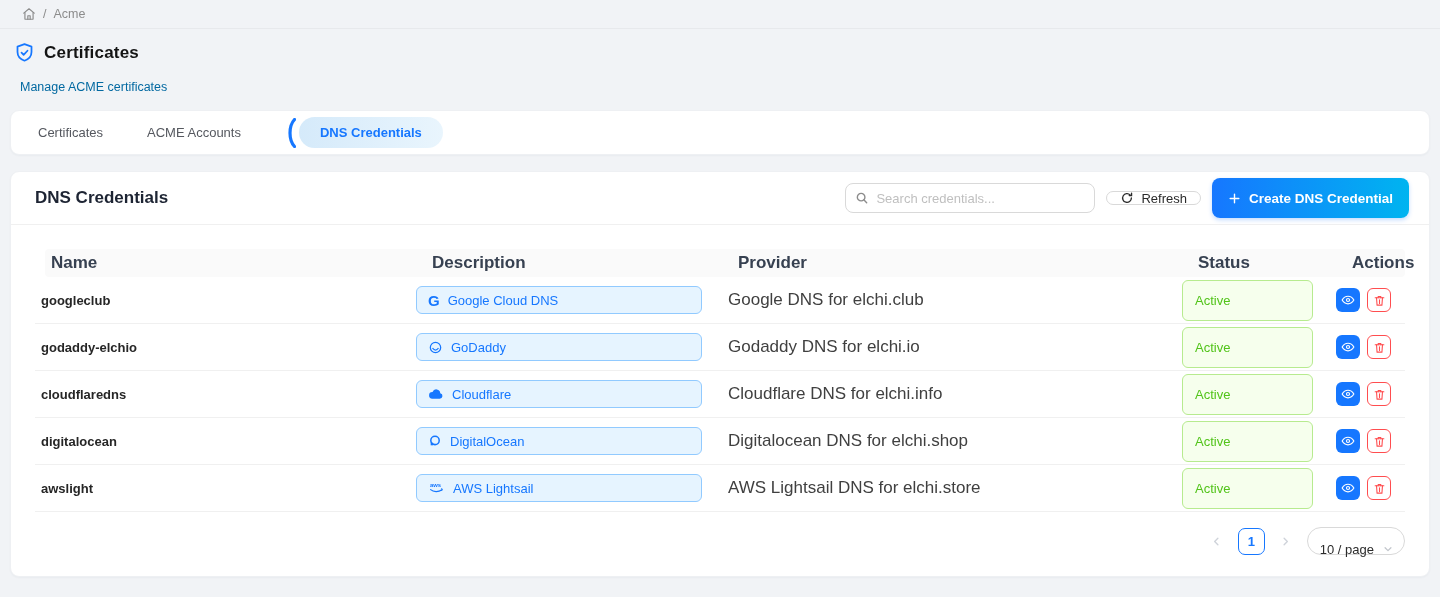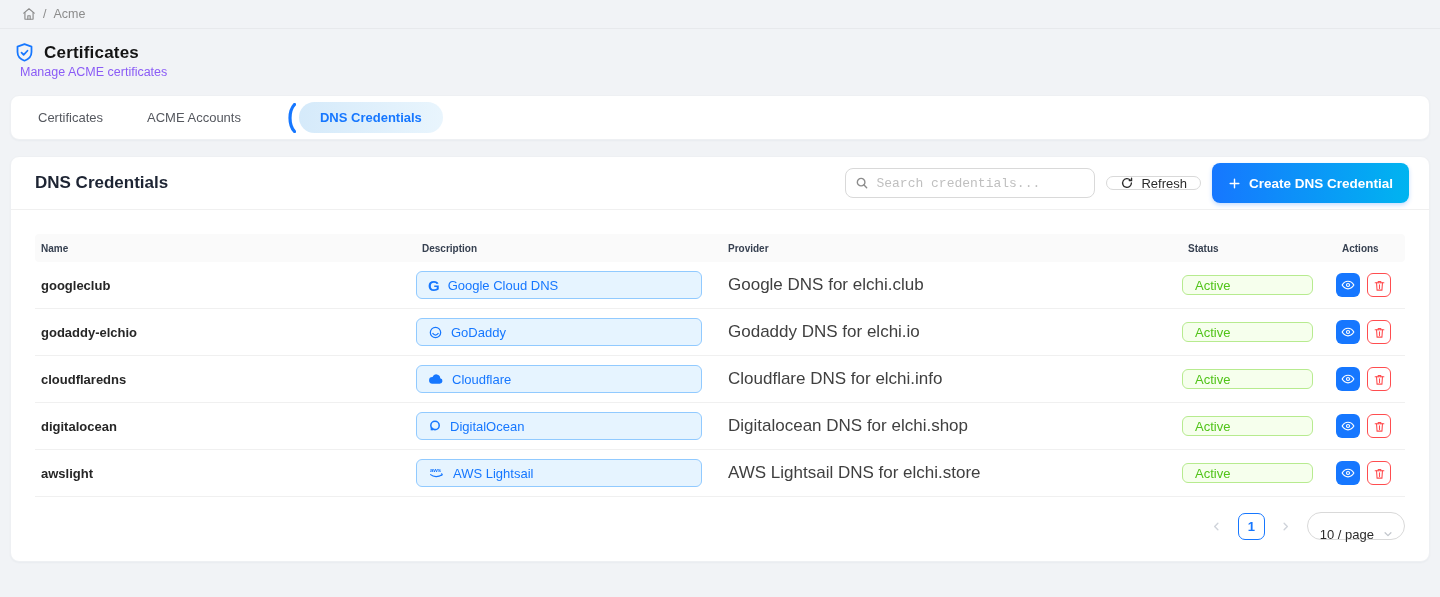--- a/index.html
+++ b/index.html
@@ -16,21 +16,21 @@
     height:29px; display:flex; align-items:center; gap:7px;
     padding-left:22px; font-size:12.5px; color:#8c8c8c;
     border-bottom:1px solid #e7e9ec;
   }
   .breadcrumb .home { color:#8c8c8c; }
 
   
   .page-head { padding-left:14px; }
   .title-row { display:flex; align-items:center; gap:9px; margin-top:13px; }
   .page-title { font-size:17px; font-weight:700; color:#141414; letter-spacing:.2px; }
-  .subtitle { margin-top:2px; margin-left:-4px; padding-left:10px; font-size:12.5px; color:#8b5cf6; }
+  .subtitle { margin-top:17px; margin-left:-4px; padding-left:10px; font-size:12.5px; color:#0369a1; }
 
   
   .tabbar {
     margin:16px 10px 0; height:45px; background:#fff;
     border:1px solid #eef0f3; border-radius:9px;
     box-shadow:0 1px 2px rgba(20,40,80,.04);
     display:flex; align-items:center; padding-left:27px; gap:44px;
   }
   .tab { font-size:13px; color:#55585f; font-weight:500; cursor:pointer; }
   .tab-active-wrap { display:flex; align-items:center; }
@@ -53,21 +53,21 @@
     display:flex; align-items:center; justify-content:space-between;
     border-bottom:1px solid #f0f0f0;
   }
   .card-title { font-size:17px; font-weight:700; color:#1d2433; }
   .head-controls { display:flex; align-items:center; gap:11px; }
 
   .search-box { position:relative; }
   .search-box input {
     width:250px; height:30px; border:1px solid #d9d9d9; border-radius:8px;
     padding:0 10px 0 30px; font-size:13px; color:#333; outline:none;
-    font-family:Liberation Mono, monospace; background:#fff;
+    font-family:Liberation Sans, sans-serif; background:#fff;
   }
   .search-box input::placeholder { color:#bfbfbf; }
   .search-box .search-ic { position:absolute; left:10px; top:7.5px; color:#8c8c8c; }
 
   .btn-refresh {
     height:14px; display:flex; align-items:center; gap:7px; padding:0 13px;
     background:#fff; border:1px solid #d9d9d9; border-radius:8px;
     font-size:13px; color:#2b2b2b; cursor:pointer;
     font-family:"Liberation Sans", sans-serif;
   }
@@ -78,36 +78,36 @@
     color:#fff; font-size:13.5px; font-weight:700;
     font-family:"Liberation Sans", sans-serif;
     box-shadow:0 2px 4px rgba(22,119,255,.25);
   }
 
   
   .table-wrap { padding:24px 24px 0; }
   .tgrid { display:grid; grid-template-columns:381px 306px 460px 154px 1fr; align-items:center; }
   .thead {
     height:28px; background:#fafafa; border-radius:4px;
-    font-size:10px; font-weight:700; color:#374151;
+    font-size:17px; font-weight:700; color:#374151;margin-left:10px;
   }
   .thead > div { padding-left:6px; }
   .trow { height:47px; border-bottom:1px solid #f0f0f0; }
   .cell-name { padding-left:6px; font-size:13px; font-weight:700; color:#262626; }
   .cell-desc { padding-left:6px; font-size:17px; color:#404040; }
   .cell-provider { padding-right:20px; }
   .provider-chip {
     height:28px; display:flex; align-items:center; gap:8px; padding:0 11px;
     background:#e6f4ff; border:1px solid #91caff; border-radius:6px;
     color:#1677ff; font-size:13px;
   }
   .provider-ic { display:flex; align-items:center; color:#1677ff; }
   .g-letter { font-weight:800; font-size:15px; line-height:1; color:#1677ff; }
   .status-chip {
-    width:131px; height:20px; display:flex; align-items:center; padding-left:12px;
+    width:131px; height:41px; display:flex; align-items:center; padding-left:12px;
     background:#f6ffed; border:1px solid #b7eb8f; border-radius:6px;
     color:#52c41a; font-size:13px;
   }
   .cell-actions { display:flex; gap:7px; }
   .btn-eye {
     width:24px; height:24px; border:none; border-radius:6px; background:#1677ff;
     display:flex; align-items:center; justify-content:center; cursor:pointer; color:#fff;
   }
   .btn-trash {
     width:24px; height:24px; border:1px solid #ff4d4f; border-radius:6px; background:#fff;

